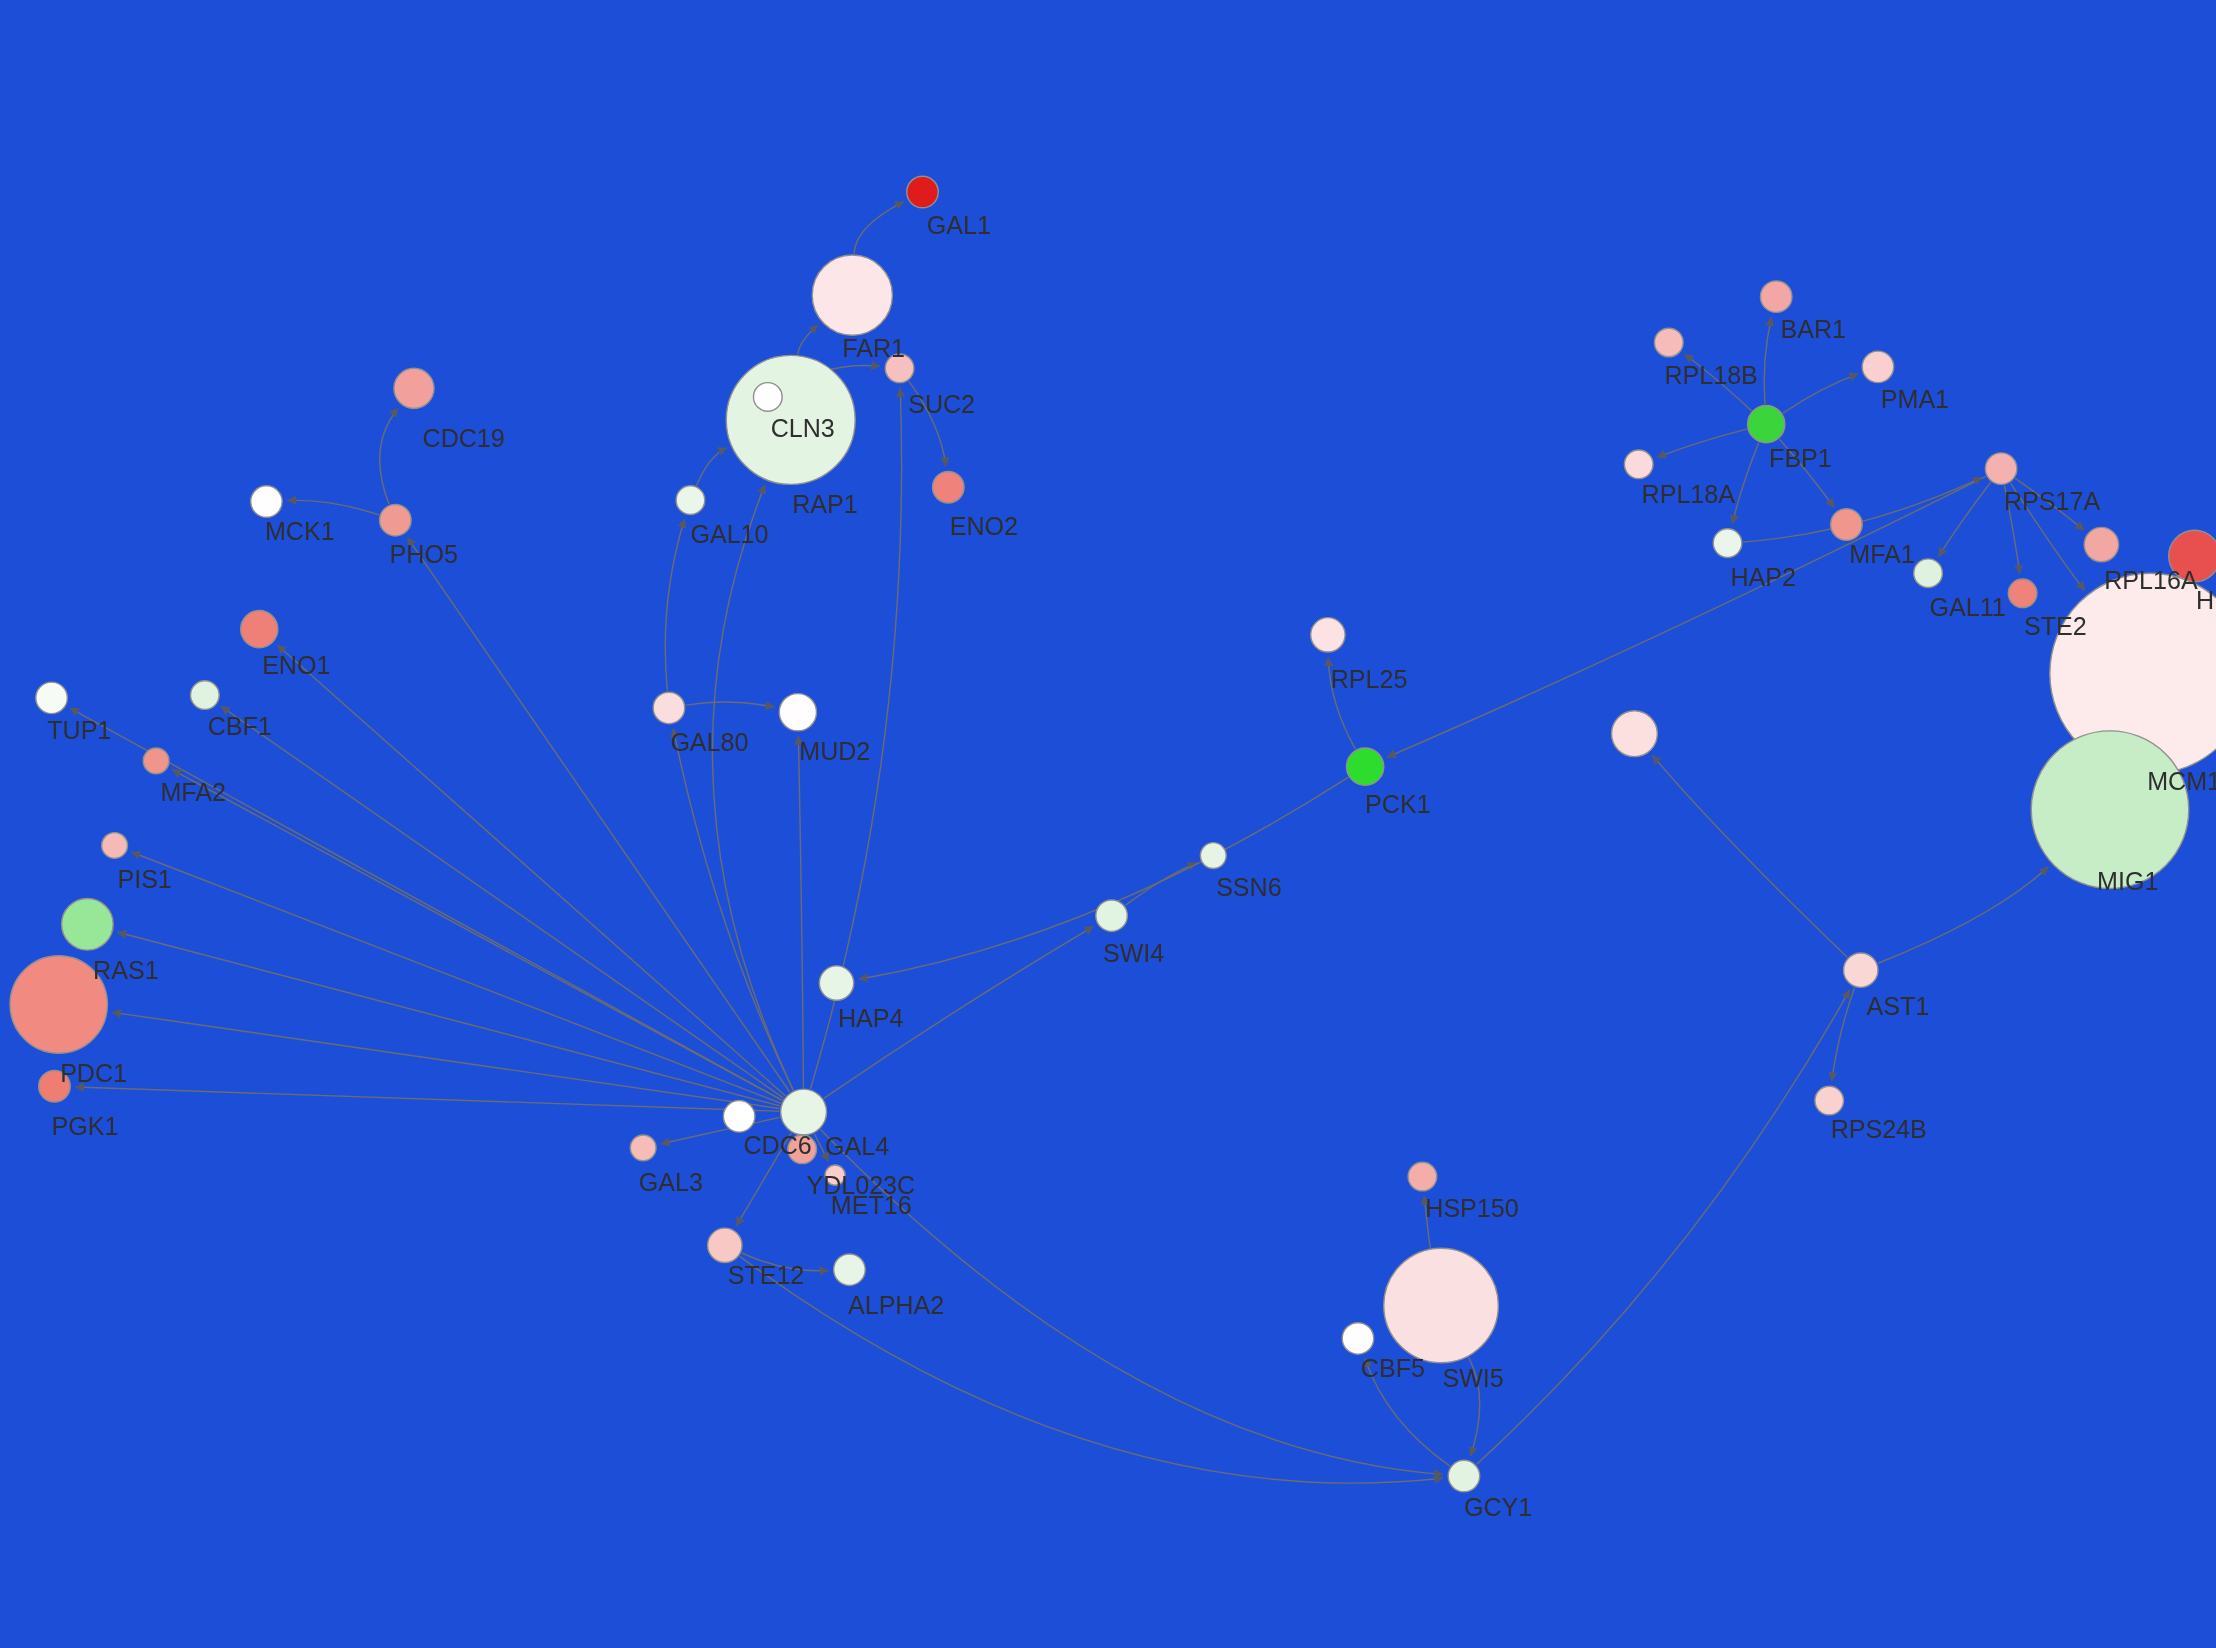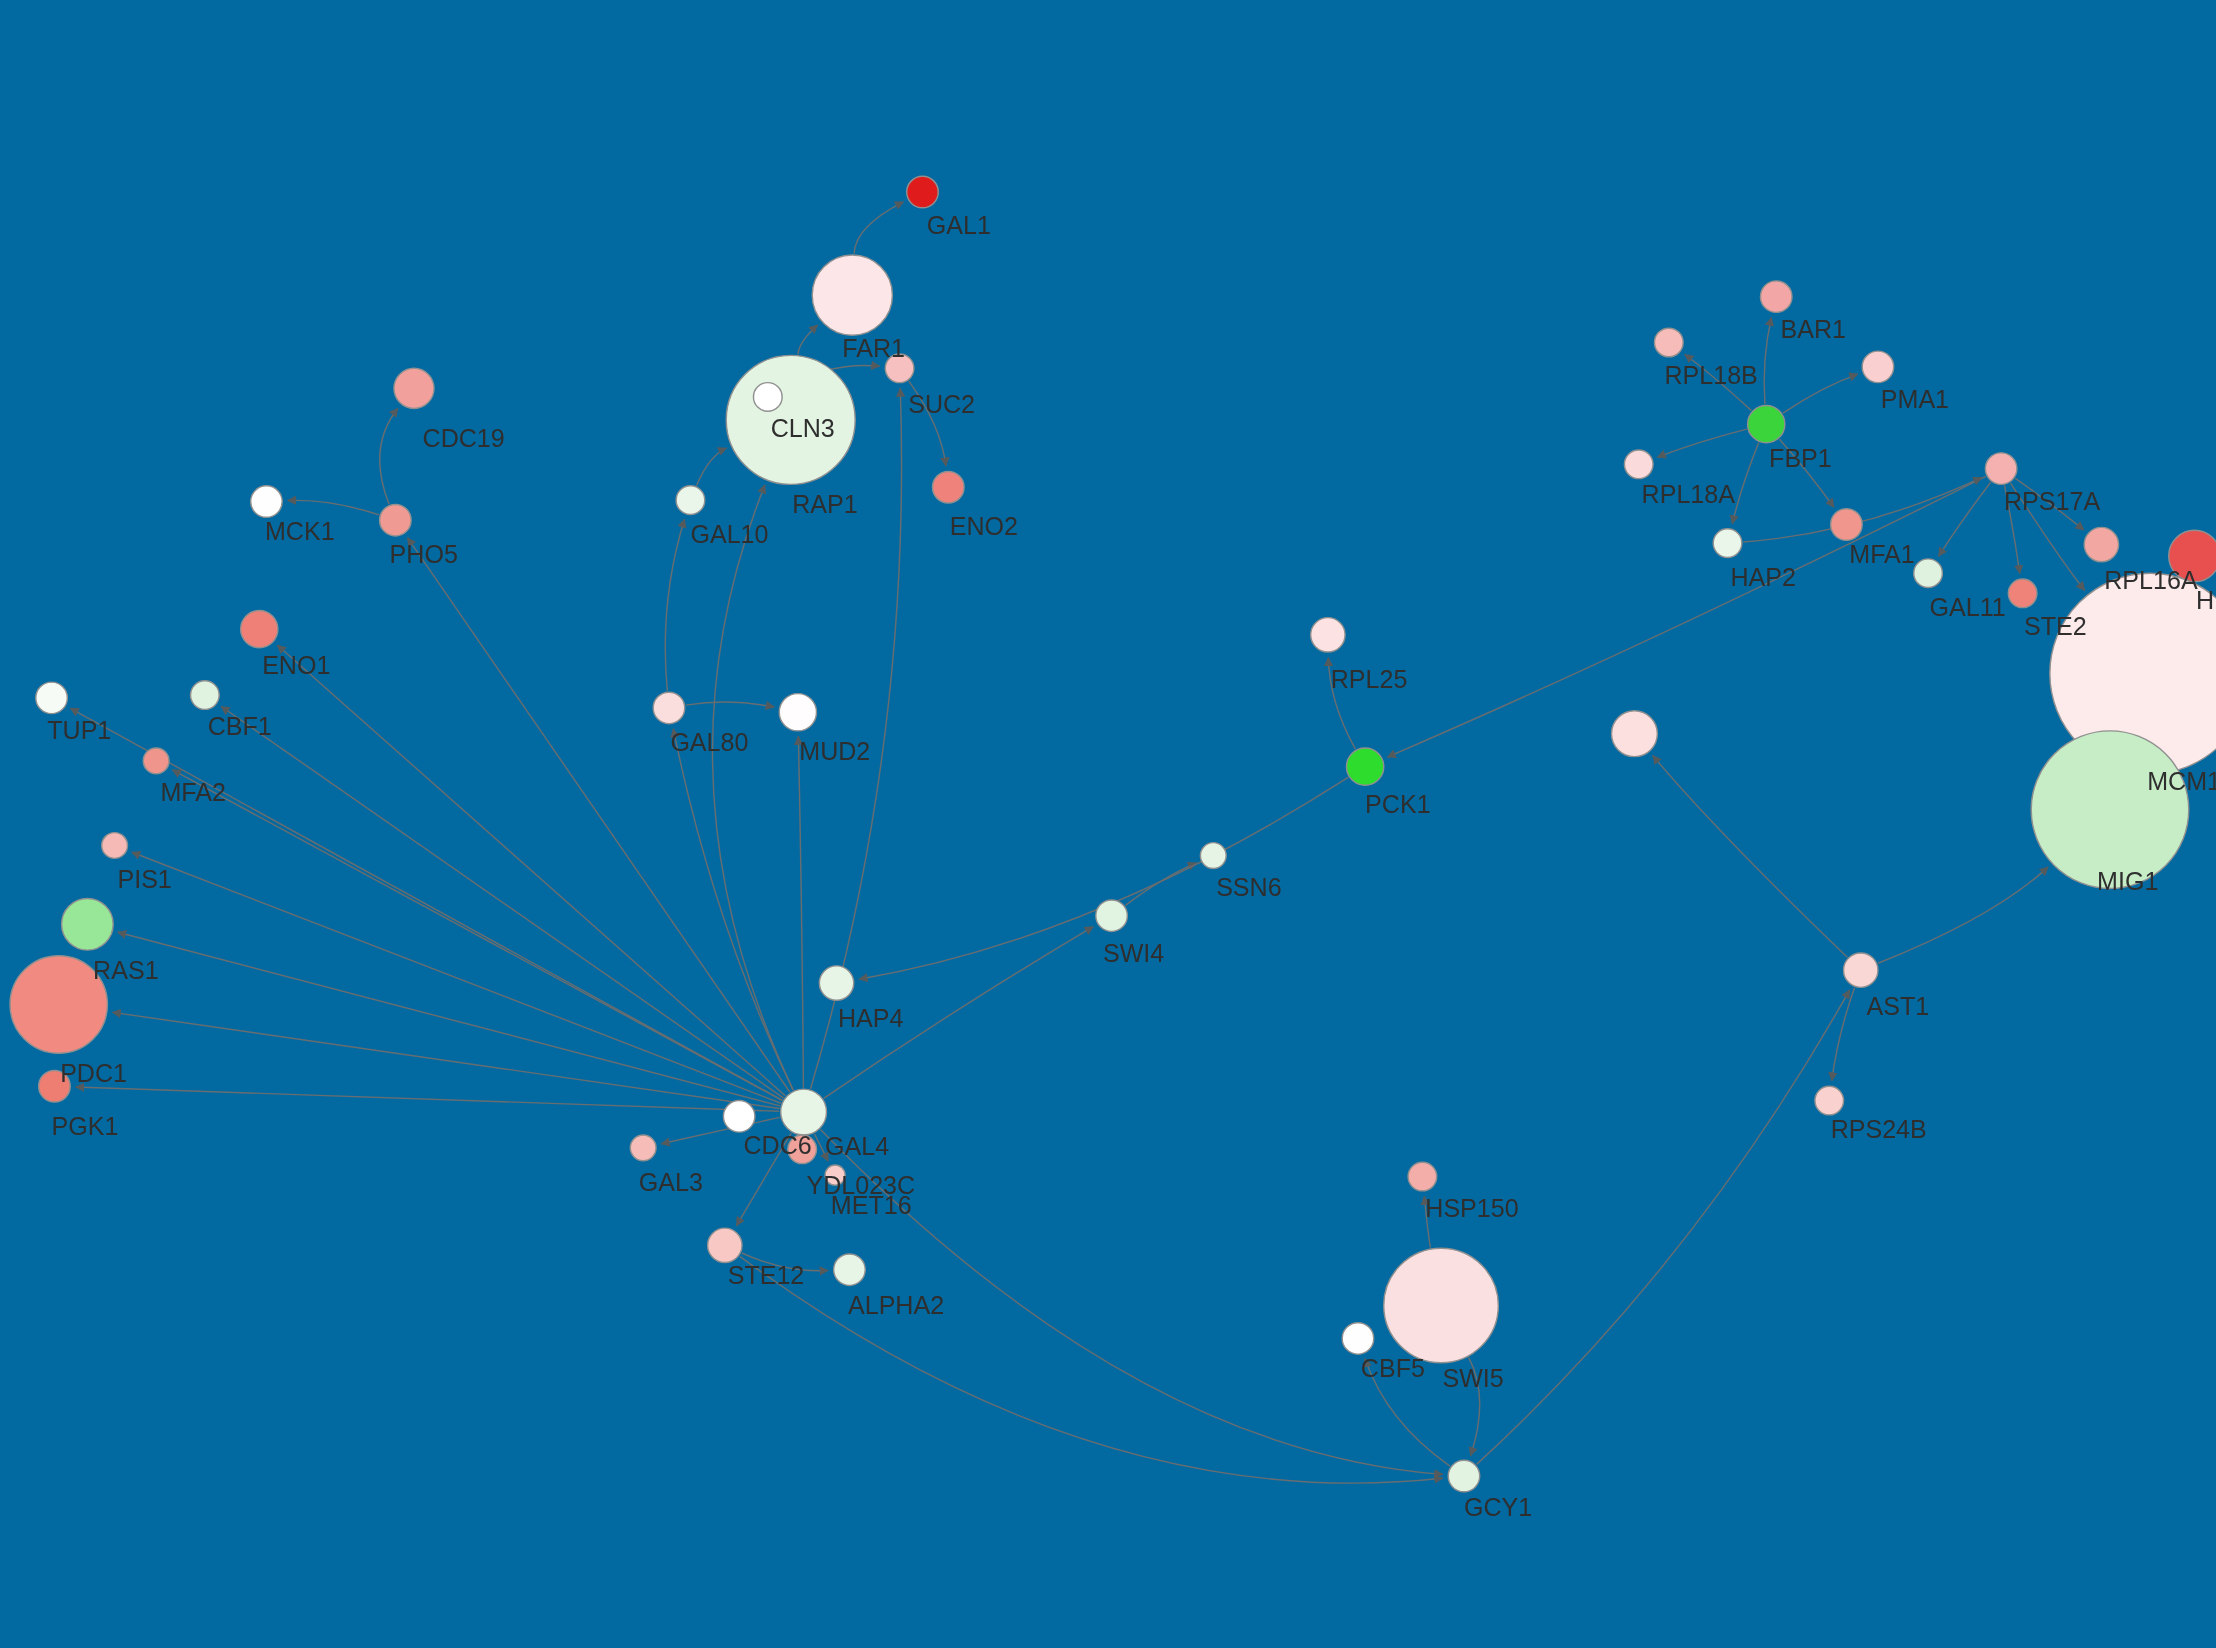--- a/index.html
+++ b/index.html
@@ -1,16 +1,16 @@
 <!DOCTYPE html>
 <html style="font-size:12.4px"><head>
 <meta charset="utf-8">
 <style>
   html,body{margin:0;padding:0;background:#ffffff;}
-  .page{width:2216px;height:1648px;background:#0369a1;overflow:hidden;}
+  .page{width:2216px;height:1648px;background:#1d4ed8;overflow:hidden;}
   svg{display:block;}
   .edge{stroke:#6e6e6e;stroke-width:1;fill:none;opacity:0.95;}
   .node{stroke:#909090;stroke-width:1;}
   .node-label{font-family:"Liberation Sans",sans-serif;font-size:17.5px;fill:#2e2e2e;}
 </style>
 </head>
 <body>
 
 <div class="page">
   <svg id="graph-svg" width="2216" height="1648" viewBox="0 0 1547 1150" preserveAspectRatio="none" xmlns="http://www.w3.org/2000/svg">

